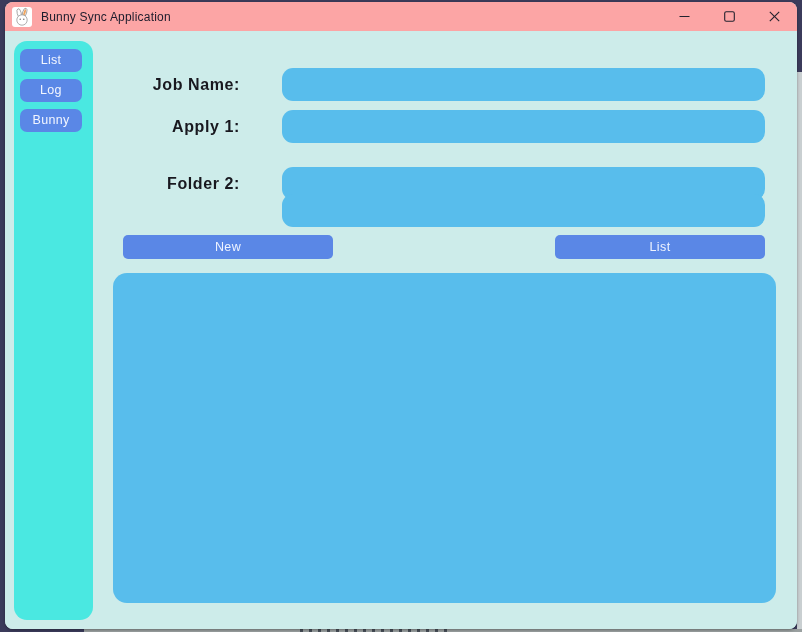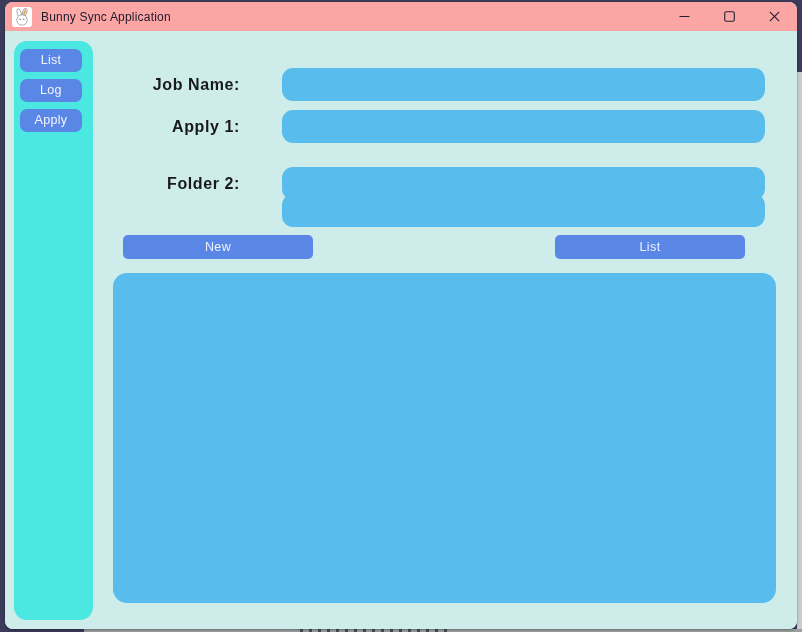--- a/index.html
+++ b/index.html
@@ -51,21 +51,21 @@
   }
   .field{
     position:absolute;left:277px;width:483px;height:33px;
     background:#58bdec;border:none;border-radius:11px;
     padding:0 12px;font-size:13px;color:#10303f;outline:none;
   }
   .row0{top:37px;} .row1{top:79px;} .row2{top:136px;} .row3{top:163px;}
 
   
   .action-btn{
-    position:absolute;top:204px;width:190px;height:24px;
+    position:absolute;top:204px;width:210px;height:24px;
     background:#5a87e6;border:none;border-radius:5px;
     color:#eef3ff;font-size:12.5px;letter-spacing:.4px;cursor:pointer;padding:0;
   }
   .act0{left:118px;} .act1{left:334px;margin-top:38px;} .act2{left:550px;}
 
   
   .output-panel{
     position:absolute;left:108px;top:242px;width:663px;height:330px;
     background:#58bdec;border-radius:14px;
     font-size:12px;color:#10303f;padding:8px 12px;overflow:hidden;white-space:pre-wrap;
@@ -114,21 +114,21 @@
           </svg>
         </div>
       </div>
     </div>
 
     <div class="content">
 
       <div class="sidebar">
         <button class="side-btn">List</button>
         <button class="side-btn">Log</button>
-        <button class="side-btn">Apply</button>
+        <button class="side-btn">Bunny</button>
       </div>
 
       <div class="field-label row0">Job Name:</div>
       <input class="field row0" type="text" value="" style="">
 
       <div class="field-label row1">Apply 1:</div>
       <input class="field row1" type="text" value="" style="">
 
       <div class="field-label row2">Folder 2:</div>
       <input class="field row2" type="text" value="" style="">

